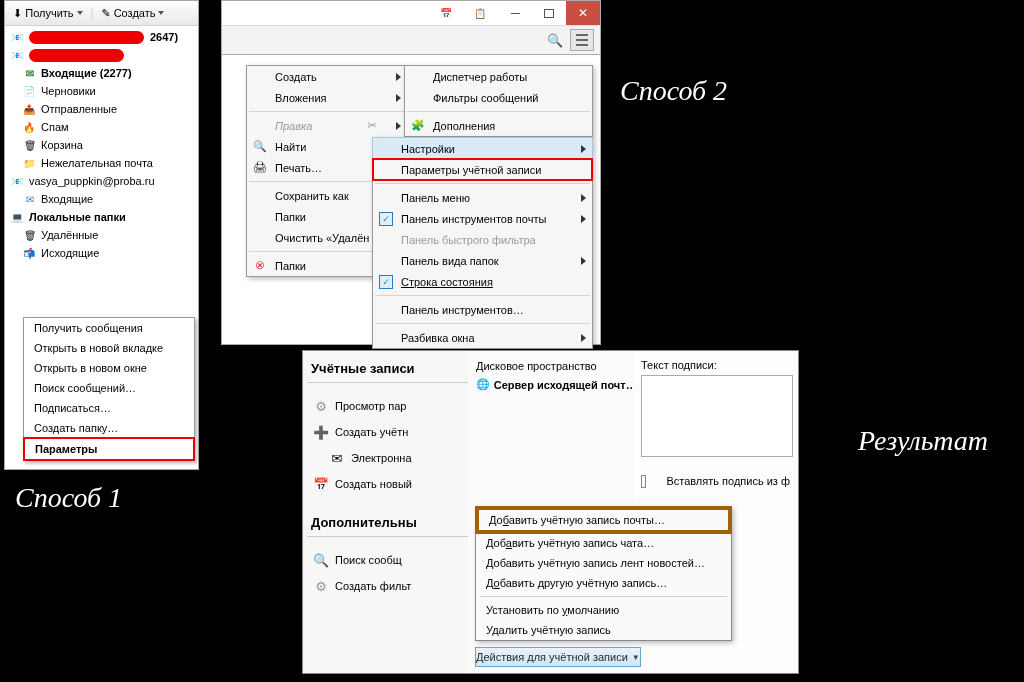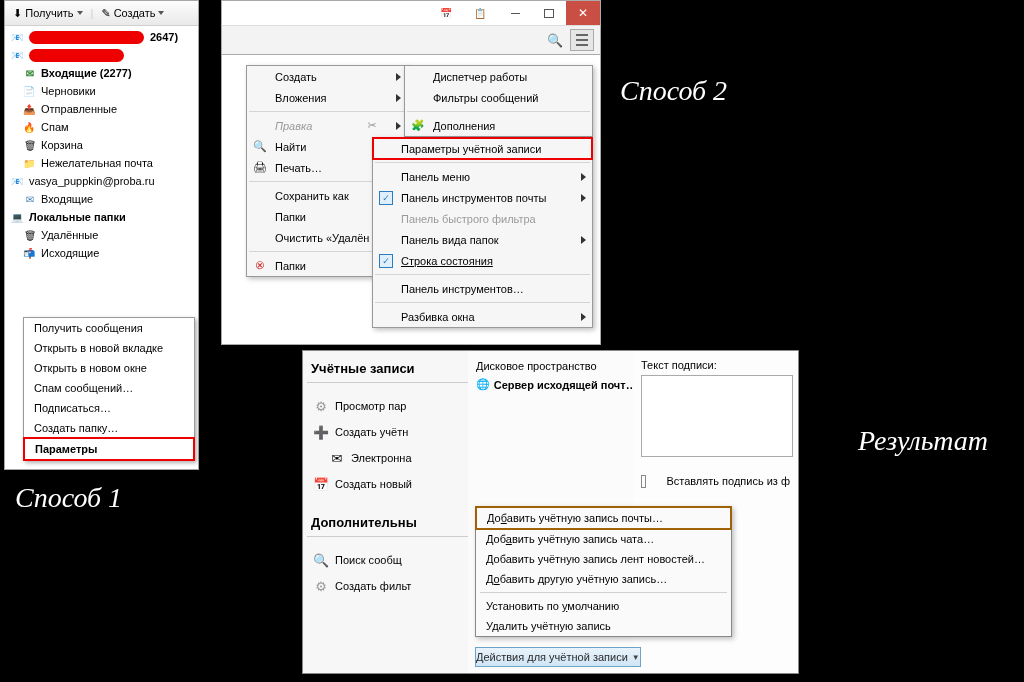--- a/index.html
+++ b/index.html
@@ -198,21 +198,21 @@
   .p3-dropdown {
     position:absolute;
     left:172px; top:155px;
     width:255px;
     background:#fafafa;
     border:1px solid #888;
     box-shadow:2px 2px 5px rgba(0,0,0,.25);
     font-size:11px;
   }
   .p3-dropdown .di{padding:4px 10px;white-space:nowrap;}
-  .p3-dropdown .di.hl{border:2px solid #a16207;margin:-1px;}
+  .p3-dropdown .di.hl{border:4px solid #a16207;margin:-1px;}
   .p3-dropdown .dsep{height:1px;background:#d0d0d0;margin:3px 4px;}
   .p3-actbtn {
     position:absolute;
     left:172px; bottom:6px;
     border:1px solid #6ea3c8;
     background:linear-gradient(#e9f3fb,#cfe5f6);
     padding:3px 0; font-size:11px;
     display:flex; align-items:center; gap:4px;
     color:#2a2a2a;
   }
@@ -286,21 +286,21 @@
     </div>
     <div class="tree-row" style="padding-left:18px">
       <span class="ico">📬</span>
       <span>Исходящие</span>
     </div>
   </div>
   <div class="p1-context">
     <div class="item">Получить сообщения</div>
     <div class="item">Открыть в новой вкладке</div>
     <div class="item">Открыть в новом окне</div>
-    <div class="item">Спам сообщений…</div>
+    <div class="item">Поиск сообщений…</div>
     <div class="item">Подписаться…</div>
     <div class="item">Создать папку…</div>
     <div class="item hl">Параметры</div>
   </div>
 </div>
 
 <div class="label" style="left:15px;top:482px">Способ 1</div>
 
 <div class="panel2">
   <div class="p2-window">
@@ -372,20 +372,24 @@
             <span>Фильтры сообщений</span>
           </div>
         <div class="sep"></div>
         <div class="mi">
             <span class="mico" style="color:#3a8a3a">🧩</span>
             <span>Дополнения</span>
           </div>
       </div>
 
       <div class="menu menu3">
+        <div class="mi hover">
+            <span>Настройки</span>
+            <span class="arr"></span>
+          </div>
         <div class="mi redhl">
             <span>Параметры учётной записи</span>
           </div>
         <div class="sep"></div>
         <div class="mi">
             <span>Панель меню</span>
             <span class="arr"></span>
           </div>
         <div class="mi">
             <span class="ck">✓</span>

